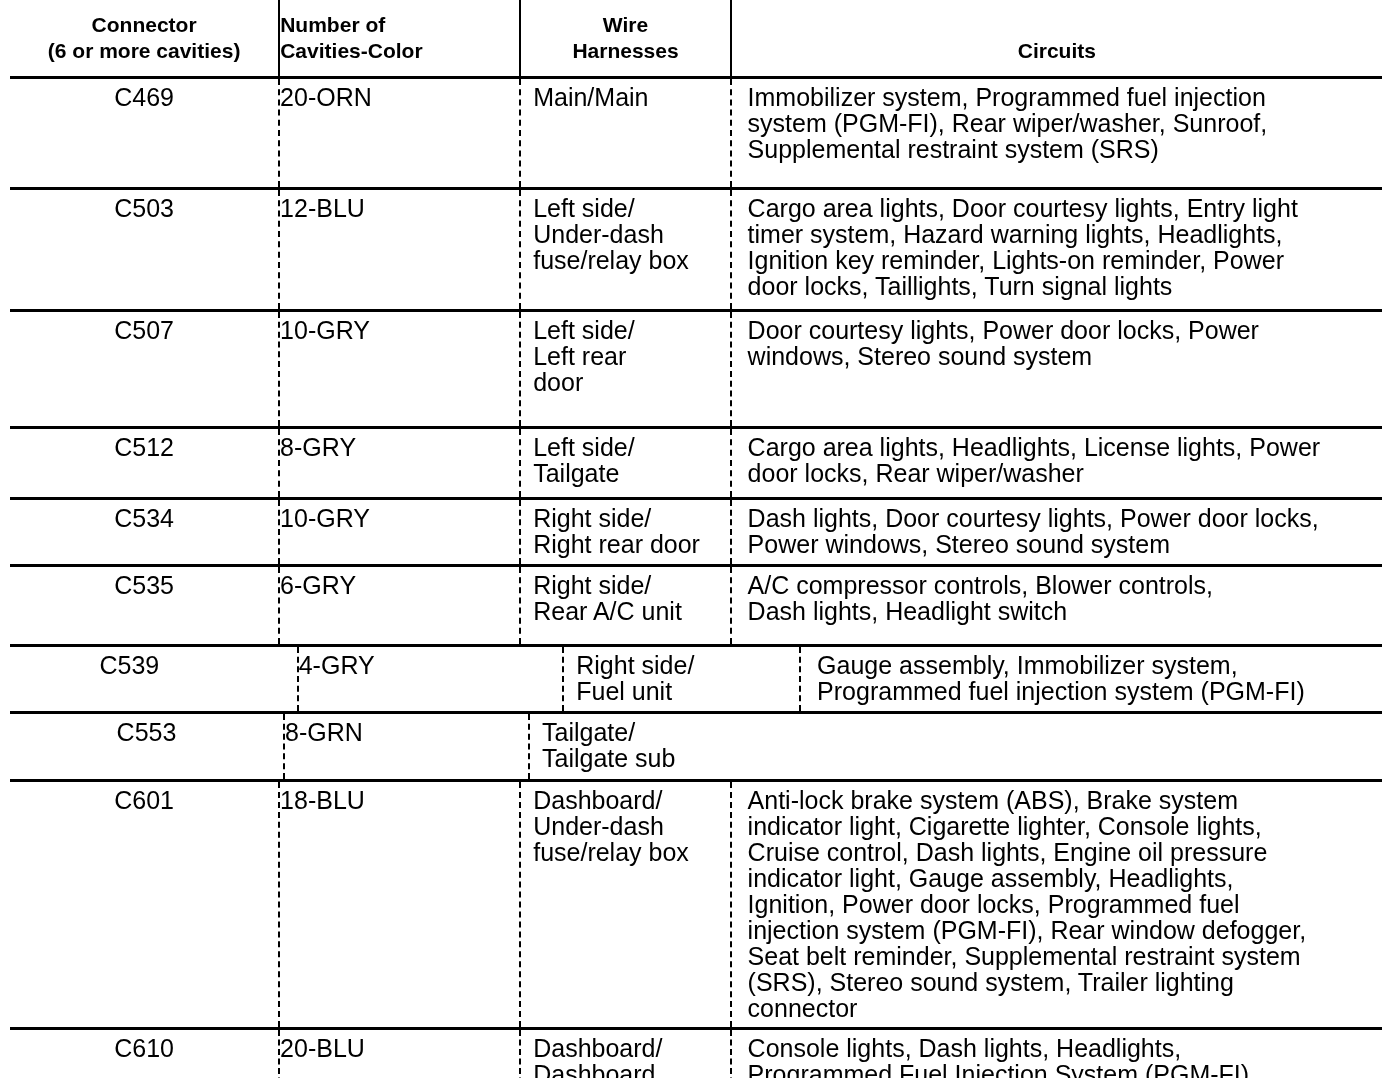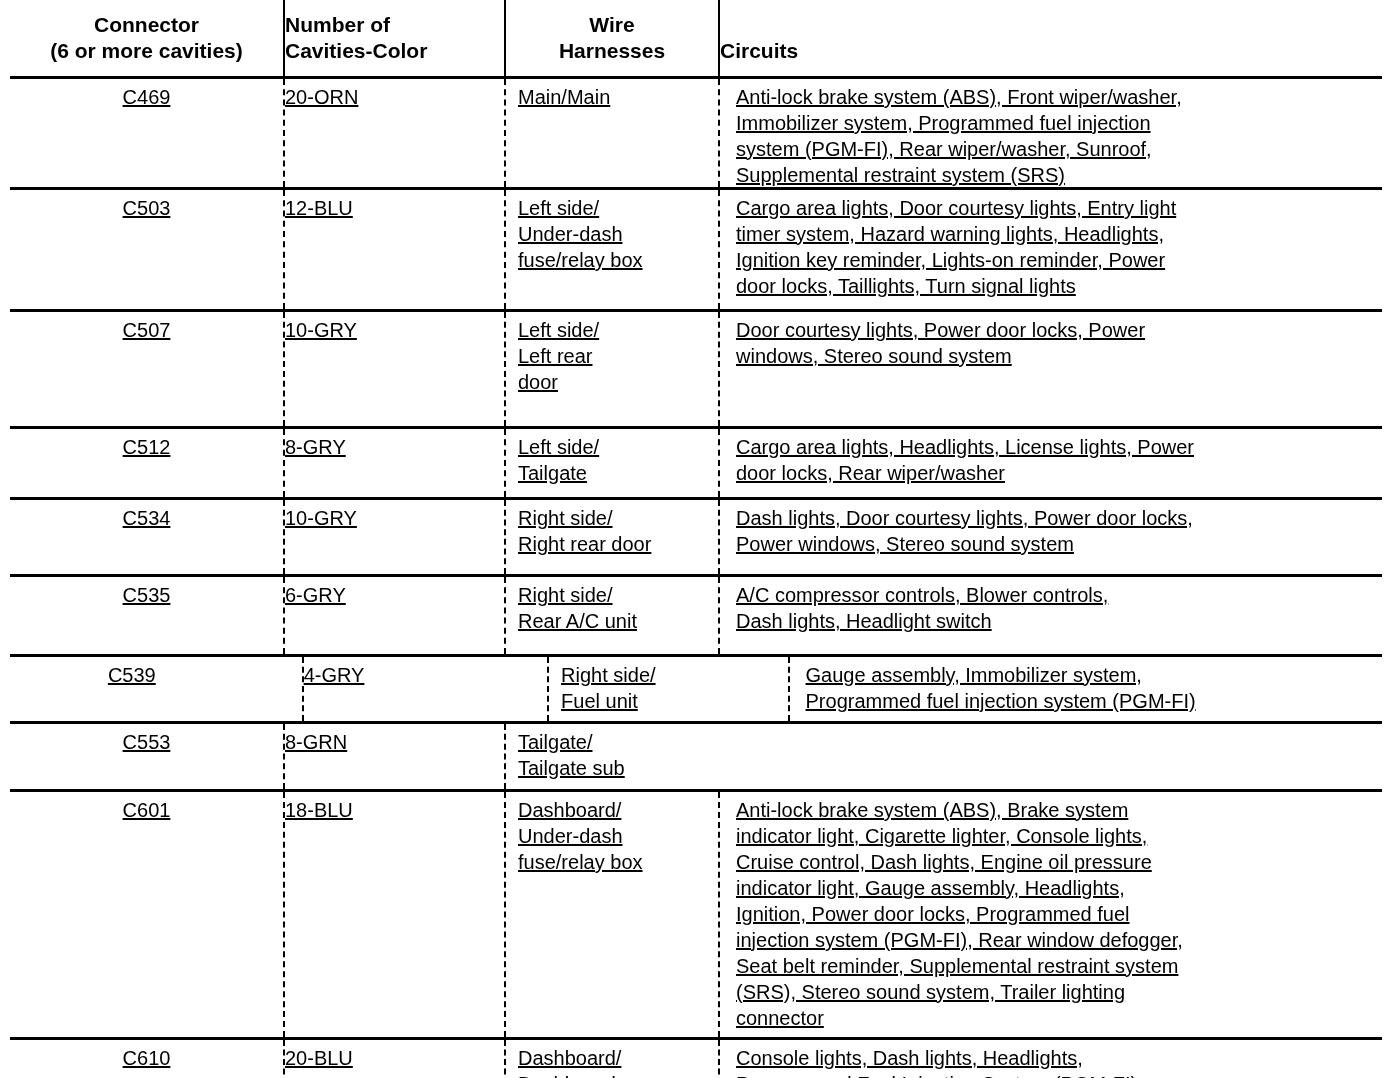--- a/index.html
+++ b/index.html
@@ -4,28 +4,28 @@
 <style>
   html, body { margin: 0; padding: 0; background: #ffffff; }
   body { width: 1392px; height: 1078px; overflow: hidden; position: relative;
          font-family: "Liberation Sans", "DejaVu Sans", sans-serif; color: #000; }
   .table { position: absolute; left: 10px; top: 0; width: 1372px; }
   .row { position: relative; display: flex; border-bottom: 3px solid #000; box-sizing: border-box; }
   .row.last { border-bottom: none; }
   .cell { box-sizing: border-box; position: relative; }
   .c1 { width: 273px; text-align: center; }
   .c2 { width: 221px; text-align: left; border-left: 2px dashed #000; }
-  .c3 { width: 214px; text-align: left; padding-left: 12px; border-left: 2px dashed #000; }
+  .c3 { width: 214px; text-align: left; padding-left: 12px; border-left: 2px dashed #000; margin-left: 24px; }
   .c4 { width: 664px; text-align: left; padding-left: 16px; border-left: 2px dashed #000; }
   .header .cell { font-weight: bold; font-size: 21px; line-height: 26px; padding-top: 12px; }
   .header .c2, .header .c3, .header .c4 { border-left: 2px solid #000; }
   .header .c3 { text-align: center; padding-left: 0; }
-  .header .c4 { padding-left: 0; }
+  .header .c4 { text-align: center; padding-left: 0; }
   .header .c4 span { display: block; margin-top: 26px; }
-  .body-row .cell { font-size: 20px; line-height: 26px; padding-top: 5px; padding-bottom: 20px; text-decoration: underline; }
+  .body-row .cell { font-size: 25px; line-height: 26px; padding-top: 5px; padding-bottom: 20px; }
   .body-row .c1, .body-row .c2 { padding-top: 5px; }
   .line { display: block; white-space: nowrap; }
 </style>
 </head>
 <body>
 
 <div class="table">
 
   <div class="row header" style="height:79px;">
     <div class="cell c1">
@@ -50,21 +50,20 @@
         <div class="cell c1">
           <span class="line">C469</span>
         </div>
         <div class="cell c2">
           <span class="line">20-ORN</span>
         </div>
         <div class="cell c3">
           <span class="line">Main/Main</span>
         </div>
         <div class="cell c4">
-          <span class="line">Anti-lock brake system (ABS), Front wiper/washer,</span>
           <span class="line">Immobilizer system, Programmed fuel injection</span>
           <span class="line">system (PGM-FI), Rear wiper/washer, Sunroof,</span>
           <span class="line">Supplemental restraint system (SRS)</span>
         </div>
       </div>
       <div class="row body-row" style="height: 122px;">
         <div class="cell c1">
           <span class="line">C503</span>
         </div>
         <div class="cell c2">
@@ -108,21 +107,21 @@
         </div>
         <div class="cell c3">
           <span class="line">Left side/</span>
           <span class="line">Tailgate</span>
         </div>
         <div class="cell c4">
           <span class="line">Cargo area lights, Headlights, License lights, Power</span>
           <span class="line">door locks, Rear wiper/washer</span>
         </div>
       </div>
-      <div class="row body-row" style="height: 77px;">
+      <div class="row body-row" style="height: 67px;">
         <div class="cell c1">
           <span class="line">C534</span>
         </div>
         <div class="cell c2">
           <span class="line">10-GRY</span>
         </div>
         <div class="cell c3">
           <span class="line">Right side/</span>
           <span class="line">Right rear door</span>
         </div>

